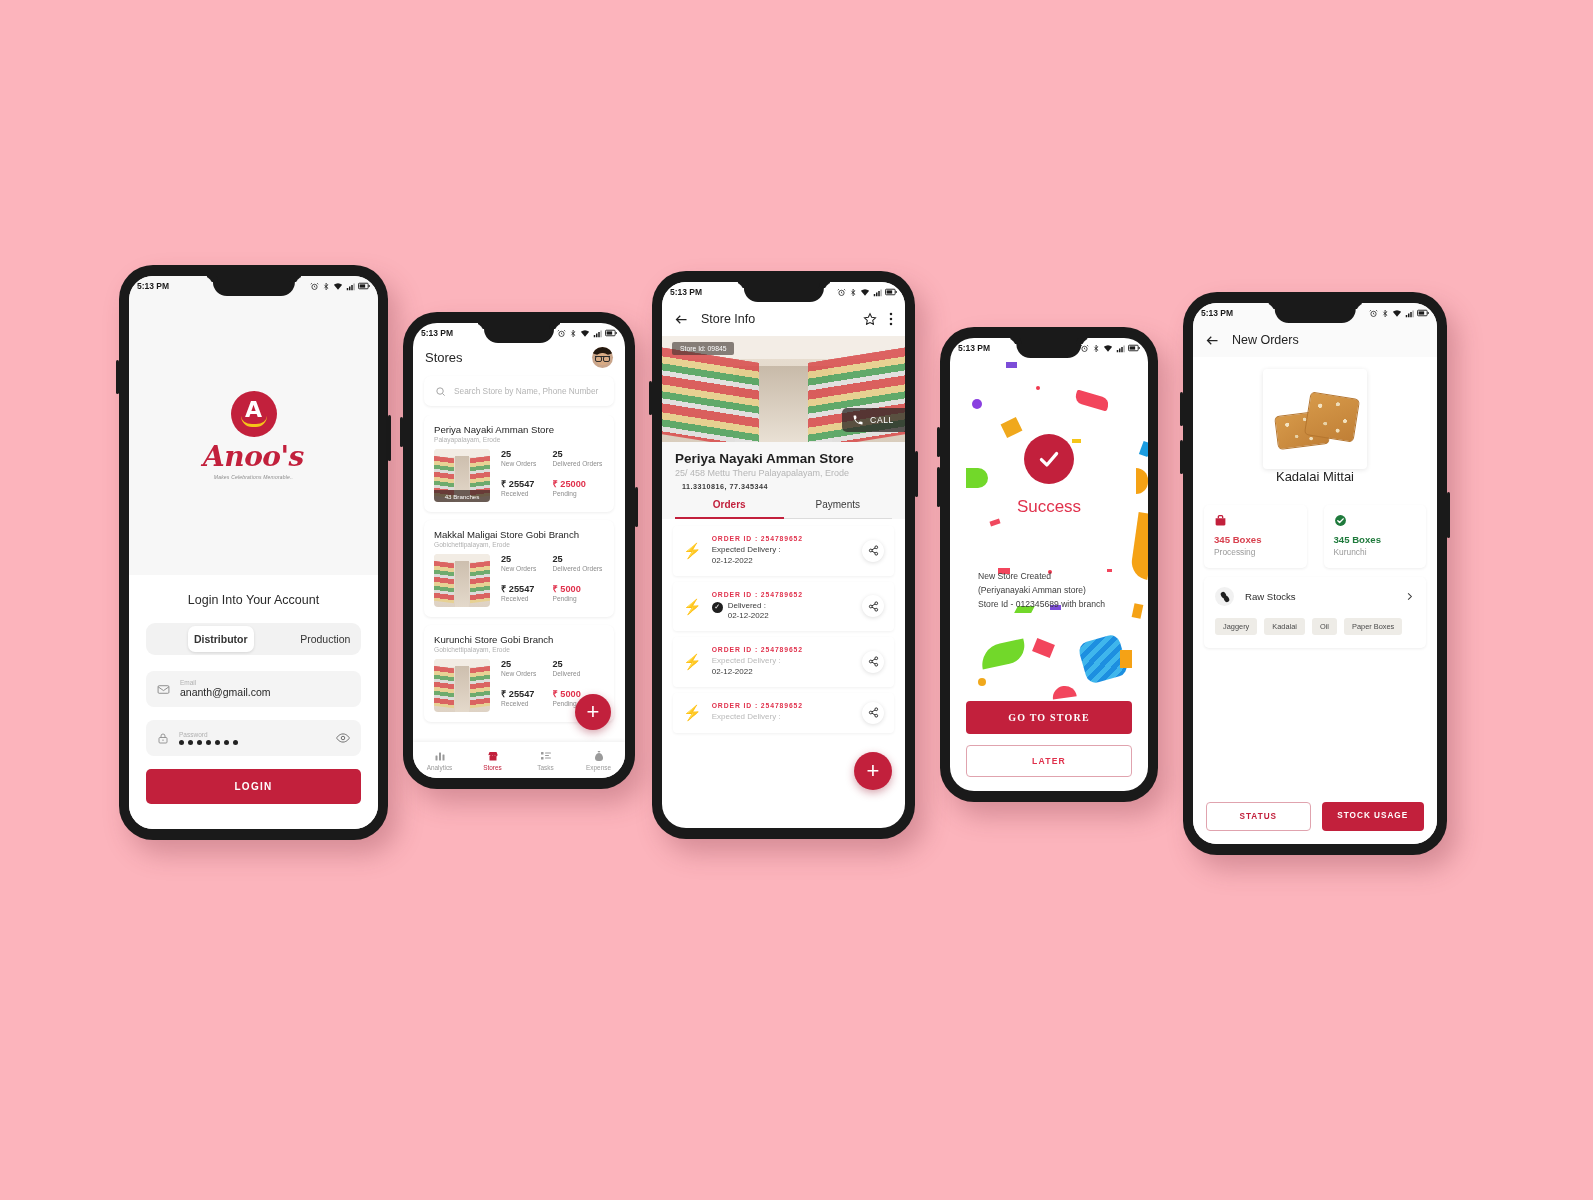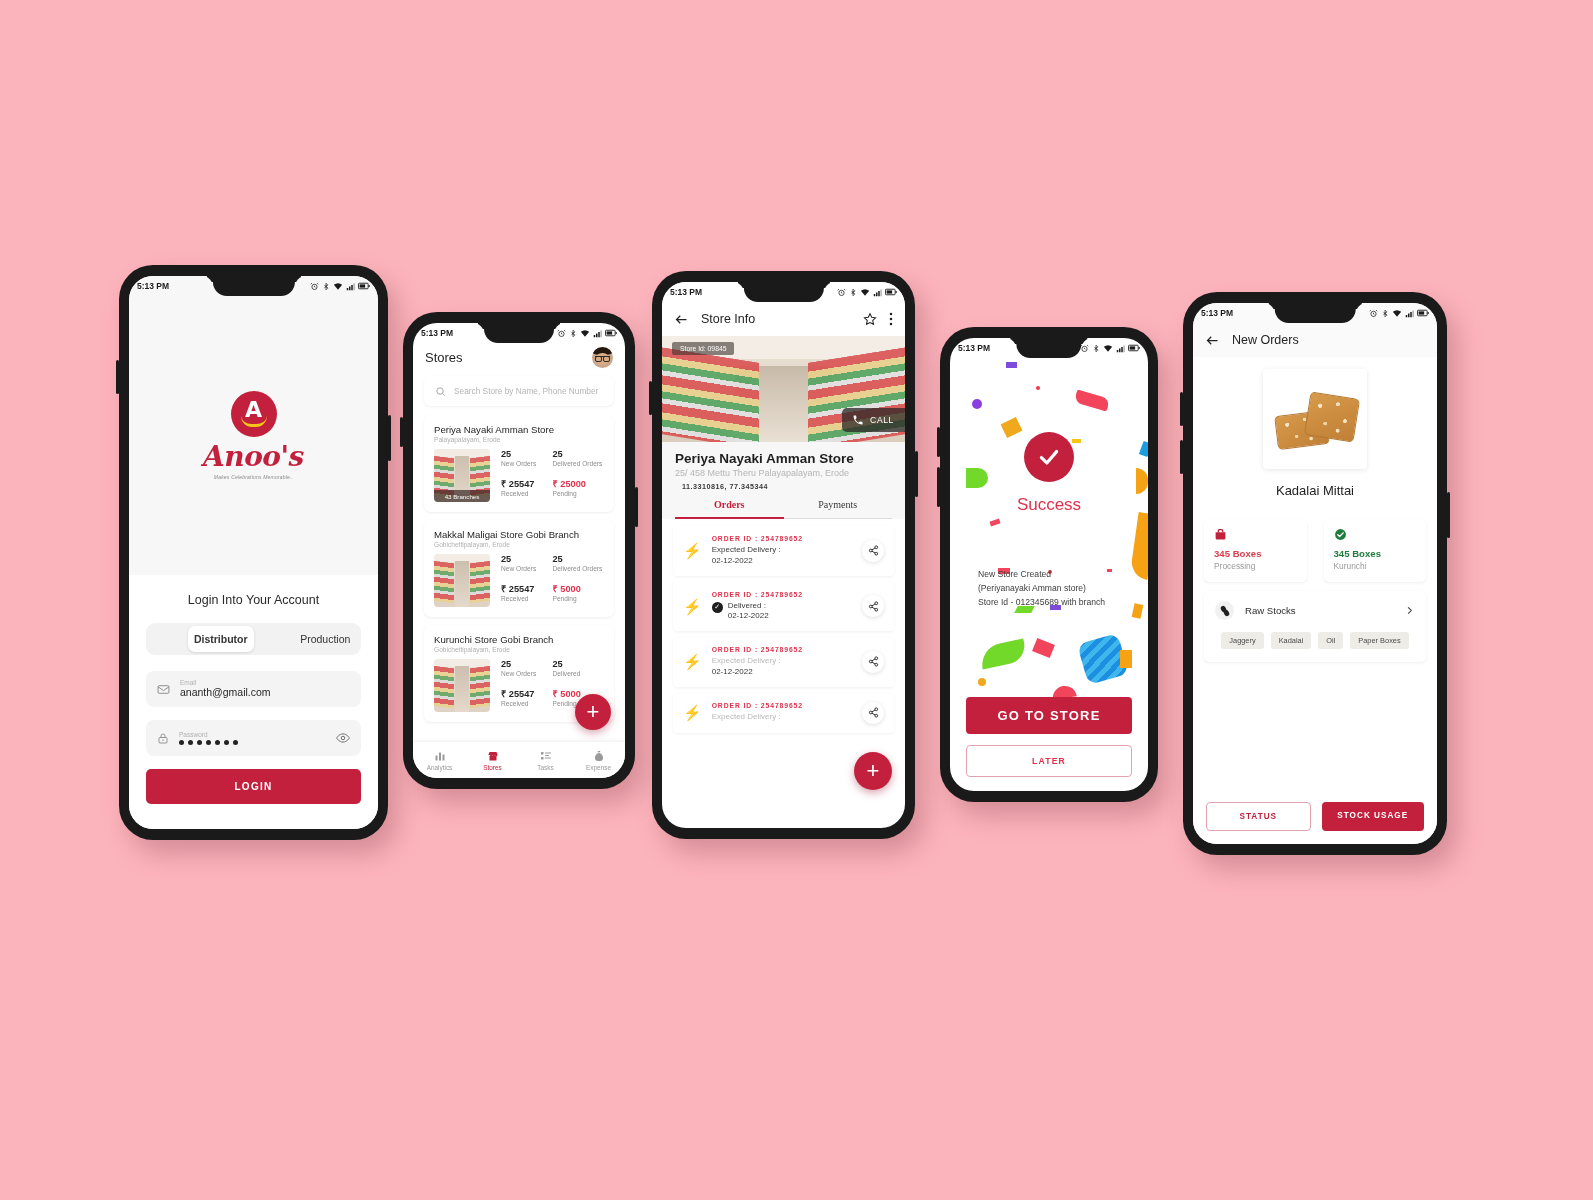--- a/index.html
+++ b/index.html
@@ -187,21 +187,21 @@
   }
   .call-pill {
     position:absolute; right:0; bottom:10px; background: rgba(45,40,38,.76); color:#fff;
     display:flex; align-items:center; gap:6px; padding: 6px 11px 6px 10px;
     border-top-left-radius:5px; border-bottom-left-radius:5px; font-size:8.6px; letter-spacing:.6px;
   }
   .store-block { background:#f7f7f7; padding: 9px 13px 0; }
   .sb-name { font-size: 13.5px; color:#1f1f1f; font-weight:700; }
   .sb-addr { font-size: 9px; color:#b6b6b6; margin-top: 2px; }
   .sb-geo { font-size: 7.2px; color:#3a3a3a; letter-spacing:.5px; margin: 4px 0 0 7px; font-weight:600;}
-  .tabs2 { display:flex; margin-top: 8px; font-family: Liberation Serif, serif; }
+  .tabs2 { display:flex; margin-top: 8px; }
   .tabs2 > div { flex:1; text-align:center; font-size: 10px; padding-bottom: 7px; color:#3a3a3a; }
   .tabs2 .on { color:#c2203c; font-weight:600; border-bottom: 2px solid #c2203c; }
   .tabs2 .off { border-bottom: 1px solid #dcdcdc; }
   .orders { flex:1; padding: 7px 11px 0; display:flex; flex-direction:column; gap:6px; overflow:hidden;}
   .order-card {
     background:#fff; border-radius:4px; padding: 9px 10px; display:flex; align-items:center; gap:10px;
     box-shadow: 0 1px 3px rgba(0,0,0,.06);
   }
   .bolt { color:#f5c518; font-size: 15px; line-height:1; }
   .oc-body { flex:1; }
@@ -226,21 +226,21 @@
                position:relative; z-index:4; padding: 0 18px; margin-top: -14px;}
   .succ-circle {
     width:50px;height:50px;border-radius:50%;background:#c2203c; display:flex;
     align-items:center;justify-content:center; margin-bottom:13px;
   }
   .succ-title { color:#e0314c; font-size:17px; margin-bottom: 13px; }
   .succ-text { font-size: 8.6px; color:#3c3c3c; line-height: 1.65; align-self: stretch; padding-left: 10px; margin-top: 39px;}
   .succ-actions { padding: 0 16px 14px; position:relative; z-index:4; }
   .btn-primary {
     background:#c2203c;color:#fff;text-align:center;border-radius:4px;
-    font-size:13px;letter-spacing:1.2px;font-weight:700;padding:11px 0;margin-bottom:11px;
+    font-size:10px;letter-spacing:1.2px;font-weight:700;padding:11px 0;margin-bottom:11px;font-family:Liberation Serif, serif;
   }
   .btn-outline {
     background:#fff;color:#e0314c;text-align:center;border:1px solid #e0a3ae;border-radius:4px;
     font-size:8.6px;letter-spacing:1.2px;font-weight:700;padding:10px 0;
   }
 
   
   #phone5 { left: 1183px; top: 292px; width: 264px; height: 563px; }
   .ph5 { background:#f6f6f6; height:100%; display:flex; flex-direction:column; }
   .prod-wrap { background:#fff; padding: 12px 0 12px; display:flex; flex-direction:column; align-items:center; }
@@ -254,33 +254,33 @@
       radial-gradient(circle at 22% 28%, #f3e3c2 0 4%, transparent 5%),
       radial-gradient(circle at 58% 18%, #eddcb8 0 4%, transparent 5%),
       radial-gradient(circle at 78% 55%, #f1e0bc 0 4%, transparent 5%),
       radial-gradient(circle at 38% 68%, #e8d2a6 0 4%, transparent 5%),
       radial-gradient(circle at 66% 80%, #f0dfbb 0 3.5%, transparent 5%),
       linear-gradient(150deg,#d79a4a,#c07f36);
     border: 1px solid #b5762f;
   }
   .brick.b1 { width:52px;height:34px; left:13px; top:44px; transform: rotate(-7deg); }
   .brick.b2 { width:50px;height:44px; left:44px; top:26px; transform: rotate(9deg); }
-  .prod-name { font-size: 13px; color:#222; margin-top: 14px; }
+  .prod-name { font-size: 13px; color:#222; margin-top: 0; }
   .stat-row { display:flex; gap:17px; padding: 9px 11px 0; }
   .stat-card { flex:1; background:#fff; border-radius:5px; padding: 9px 10px 11px; box-shadow:0 1px 3px rgba(0,0,0,.07); }
   .stat-ico { height:13px; margin-bottom: 7px; display:flex; }
   .stat-num { font-size: 9.6px; font-weight:600; }
   .stat-num.proc { color:#d8414f; }
   .stat-num.prep { color:#1f7a3c; }
   .stat-lbl { font-size: 8.4px; color:#9a9a9a; margin-top: 2px; }
   .raw-card { margin: 9px 11px 0; background:#fff; border-radius:5px; padding: 10px 11px 13px; box-shadow:0 1px 3px rgba(0,0,0,.07);}
   .raw-head { display:flex; align-items:center; gap:11px; }
   .raw-ico { width:19px;height:19px;border-radius:50%;background:#f1f1f1;display:flex;align-items:center;justify-content:center; }
   .raw-title { flex:1; font-size: 9.6px; color:#2c2c2c; }
-  .chips { display:flex; gap:7px; margin-top: 12px; flex-wrap:wrap;justify-content:center; }
+  .chips { display:flex; gap:7px; margin-top: 12px; flex-wrap:wrap; }
   .chip { background:#eeece7; border-radius:3px; font-size:7.4px; color:#4a4a4a; padding: 4px 8px; }
   .ph5-foot { margin-top:auto; background:#fff; padding: 11px 13px 13px; display:flex; gap:11px; }
   .ph5-foot > div { flex:1; text-align:center; font-size:8.2px; letter-spacing:1px; font-weight:700; padding: 9px 0; border-radius:4px; }
   .f-out { color:#c2203c; border:1px solid #e0a3ae; background:#fff; }
   .f-sol { color:#fff; background:#c2203c; }
 </style>
 </head>
 <body>
 
 <div class="stage">

